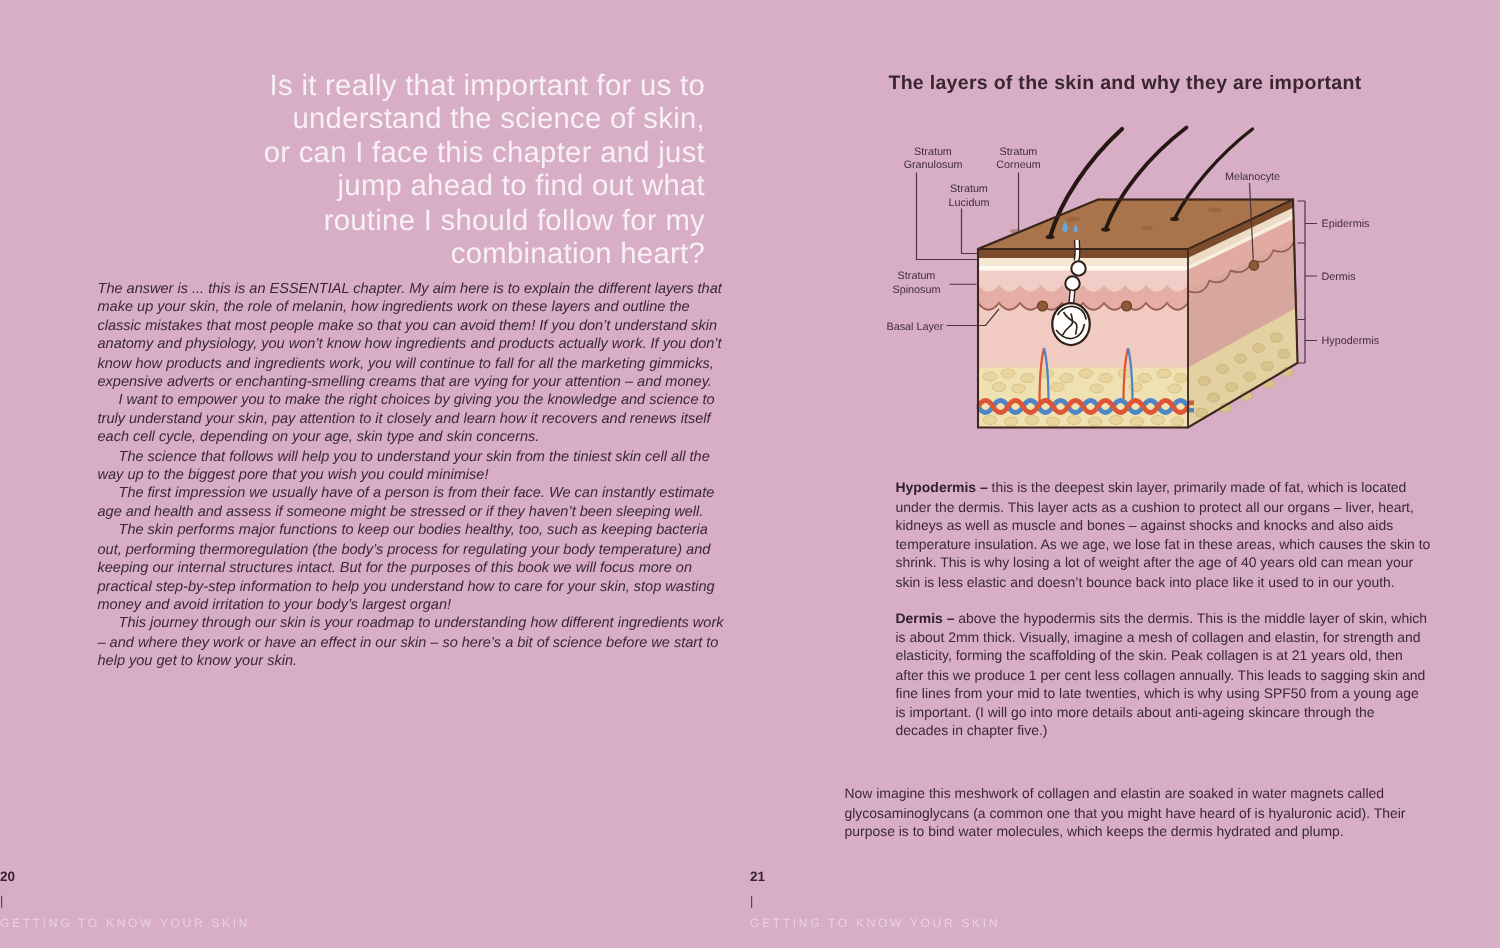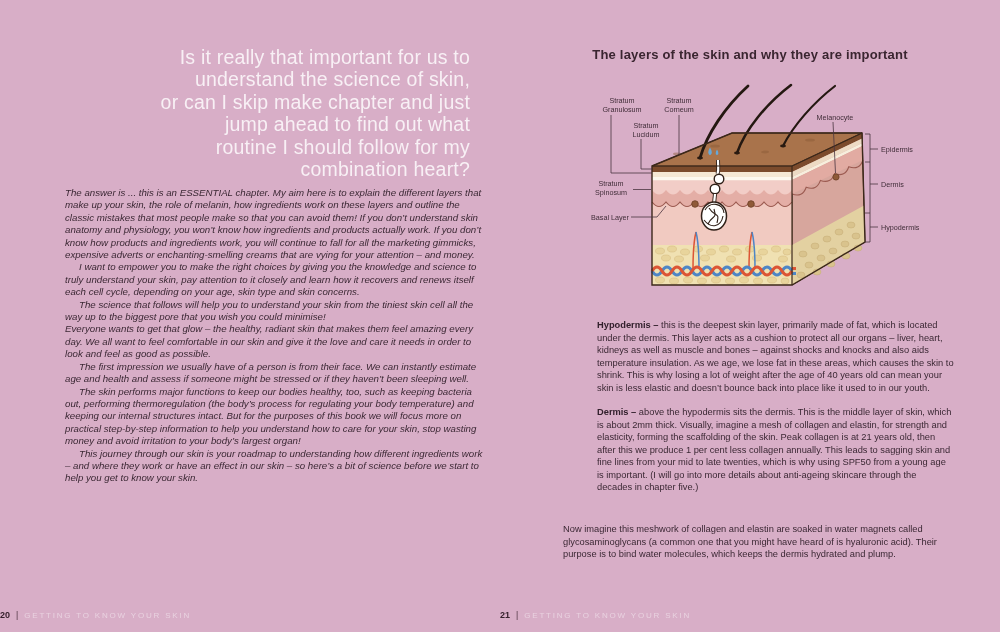--- a/index.html
+++ b/index.html
@@ -16,50 +16,49 @@
   
   .r-title{position:absolute;left:500px;top:47px;width:500px;text-align:center;
            font-weight:bold;font-size:13px;color:#3a2530;letter-spacing:.2px;}
   .r-body{position:absolute;left:597px;top:319px;width:357px;color:#3b2834;
           font-size:9.3px;line-height:12.5px;}
   .r-body p{margin:0 0 12px 0;}
   .r-body b{color:#32202c;}
   .r-closing{position:absolute;left:563px;top:523px;width:394px;color:#3b2834;
              font-size:9.3px;line-height:12.5px;}
   
-  .footer{position:absolute;bottom:12px;display:flex;align-items:baseline;gap:6px;}
+  .footer{position:absolute;bottom:12px;display:flex;align-items:baseline;gap:6px;flex-direction:column;}
   .footer.fl{left:0;width:500px;}
   .footer.fr{left:500px;width:500px;}
   .footer .num{font-weight:bold;font-size:9px;color:#37222e;}
   .footer .div{font-size:8.5px;color:#4a313d;}
   .footer .cap{font-size:8px;letter-spacing:1.8px;color:#e9d2e0;}
   
   .diagram{position:absolute;left:565px;top:82px;}
   .lbl{font-size:7.2px;fill:#402d38;}
   .leader{fill:none;stroke:#4a3540;stroke-width:.8;}
 </style>
 </head>
 <body>
 
 <div class="spread">
 
   <div class="heading">
     <div>Is it really that important for us to</div>
     <div>understand the science of skin,</div>
-    <div>or can I skip make chapter and just</div>
+    <div>or can I face this chapter and just</div>
     <div>jump ahead to find out what</div>
     <div>routine I should follow for my</div>
     <div>combination heart?</div>
   </div>
 
   <div class="body-left">
     <p>The answer is ... this is an ESSENTIAL chapter. My aim here is to explain the different layers that make up your skin, the role of melanin, how ingredients work on these layers and outline the classic mistakes that most people make so that you can avoid them! If you don’t understand skin anatomy and physiology, you won’t know how ingredients and products actually work. If you don’t know how products and ingredients work, you will continue to fall for all the marketing gimmicks, expensive adverts or enchanting-smelling creams that are vying for your attention – and money.</p>
     <p class="ind">I want to empower you to make the right choices by giving you the knowledge and science to truly understand your skin, pay attention to it closely and learn how it recovers and renews itself each cell cycle, depending on your age, skin type and skin concerns.</p>
     <p class="ind">The science that follows will help you to understand your skin from the tiniest skin cell all the way up to the biggest pore that you wish you could minimise!</p>
-    <p>Everyone wants to get that glow – the healthy, radiant skin that makes them feel amazing every day. We all want to feel comfortable in our skin and give it the love and care it needs in order to look and feel as good as possible.</p>
     <p class="ind">The first impression we usually have of a person is from their face. We can instantly estimate age and health and assess if someone might be stressed or if they haven’t been sleeping well.</p>
     <p class="ind">The skin performs major functions to keep our bodies healthy, too, such as keeping bacteria out, performing thermoregulation (the body’s process for regulating your body temperature) and keeping our internal structures intact. But for the purposes of this book we will focus more on practical step-by-step information to help you understand how to care for your skin, stop wasting money and avoid irritation to your body’s largest organ!</p>
     <p class="ind">This journey through our skin is your roadmap to understanding how different ingredients work – and where they work or have an effect in our skin – so here’s a bit of science before we start to help you get to know your skin.</p>
   </div>
 
   <div class="footer fl">
     <span class="num">20</span>
     <span class="div">|</span>
     <span class="cap">GETTING TO KNOW YOUR SKIN</span>
   </div>

